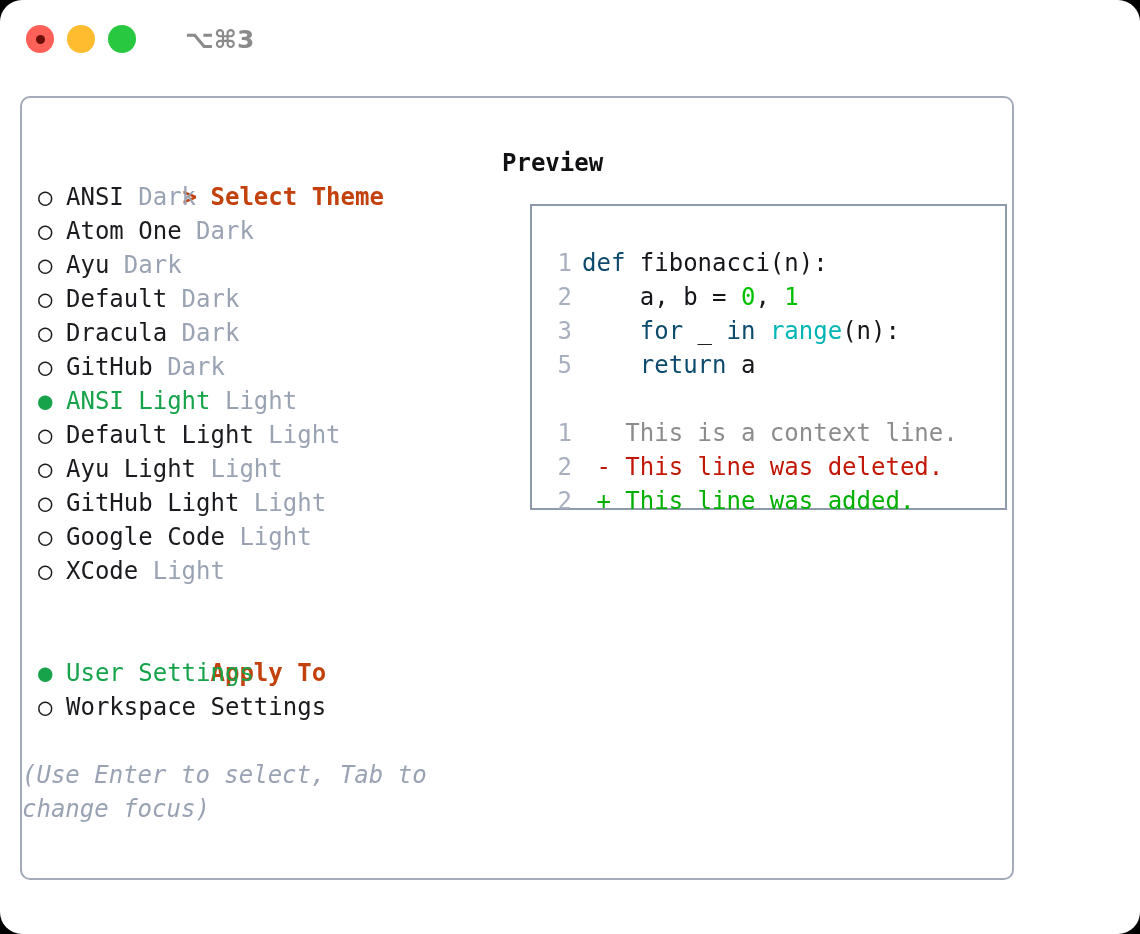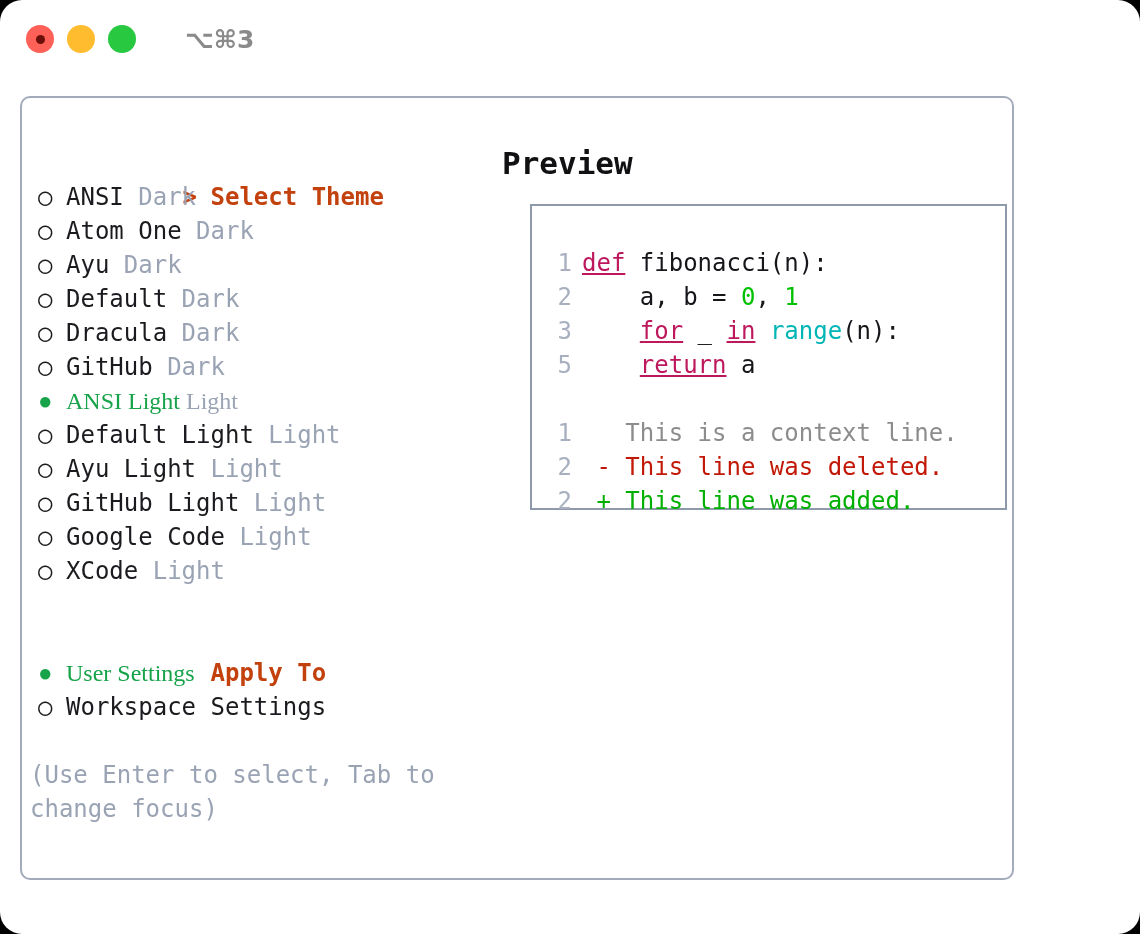--- a/index.html
+++ b/index.html
@@ -107,46 +107,46 @@
   }
   .section-header {
     font-weight: bold;
     color: #c2410c;
   }
   .variant {
     color: #9aa3b4;
   }
   .sel-green {
     color: #16a34a;
-    font-family: Liberation Serif, serif;
   }
   .spacer-line {
     height: 34px;
   }
 
   #hint {
     position: absolute;
-    left: 8px;
+    left: 0;
     top: 660px;
     width: 430px;
     font-size: 24px;
     line-height: 34px;
     color: #9aa3b4;
     white-space: pre-wrap;
+    font-style: italic;
   }
 
   
   #right-col {
     position: absolute;
     left: 480px;
     top: 48px;
     width: 500px;
   }
   #preview-title {
-    font-size: 31px;
+    font-size: 24px;
     line-height: 34px;
     font-weight: bold;
     color: #111114;
     white-space: pre;
   }
   #preview-box {
     position: absolute;
     left: 28px;
     top: 58px;
     width: 477px;
@@ -170,21 +170,21 @@
   }
   .code-line.blank { height: 34px; }
   .ln {
     display: inline-block;
     width: 26px;
     text-align: right;
     color: #a8b0bf;
     white-space: pre;
   }
   .gap { display: inline-block; width: 10px; }
-  .kw   { color: #be185d; text-decoration: underline; }
+  .kw   { color: #0c4a6e; }
   .fn   { color: #00b5b5; }
   .num  { color: #00c000; }
   .id   { color: #16161a; }
   .ctx  { color: #8c8c8c; }
   .del  { color: #c21807; }
   .add  { color: #00b000; }
 </style>
 </head>
 <body>
 

